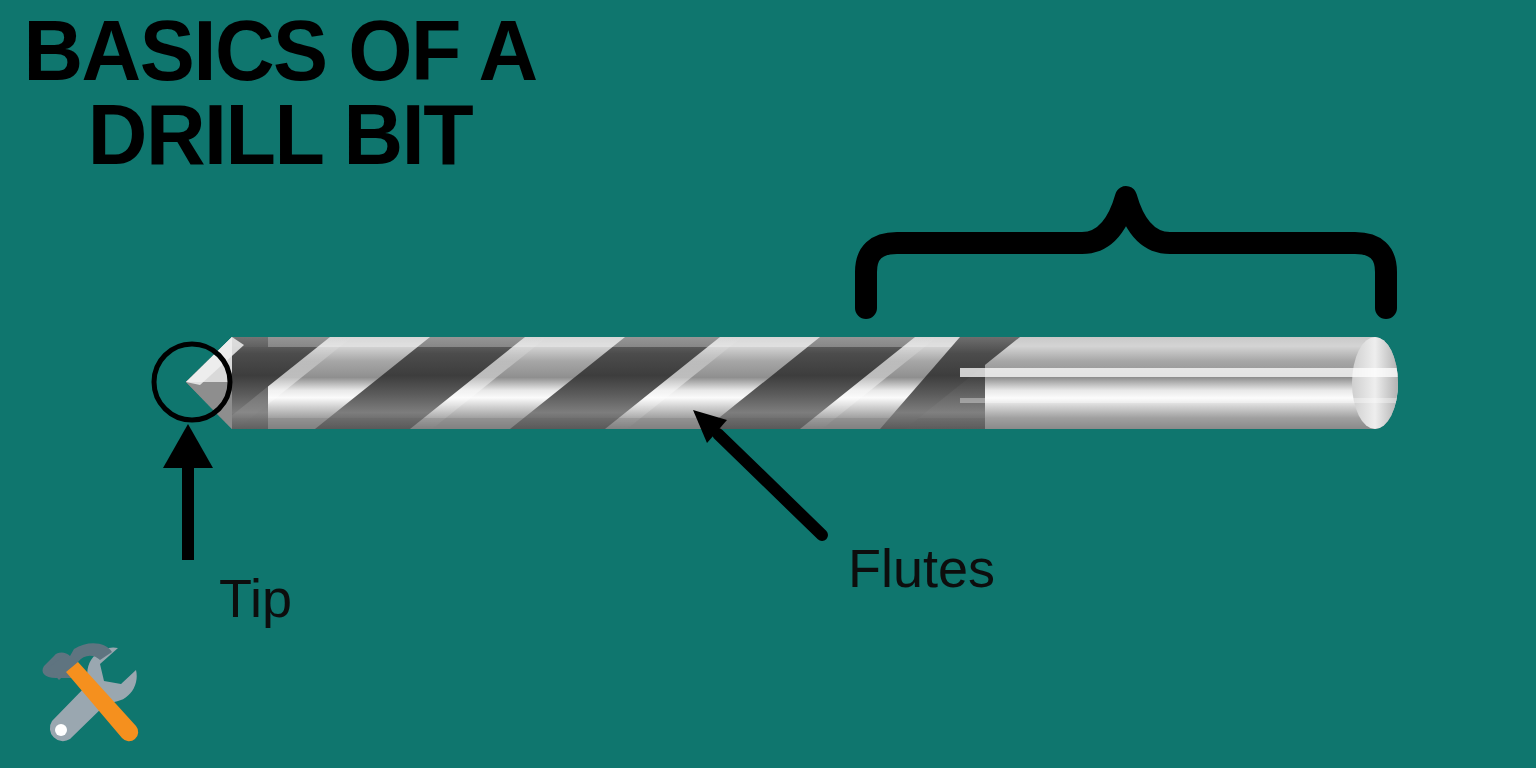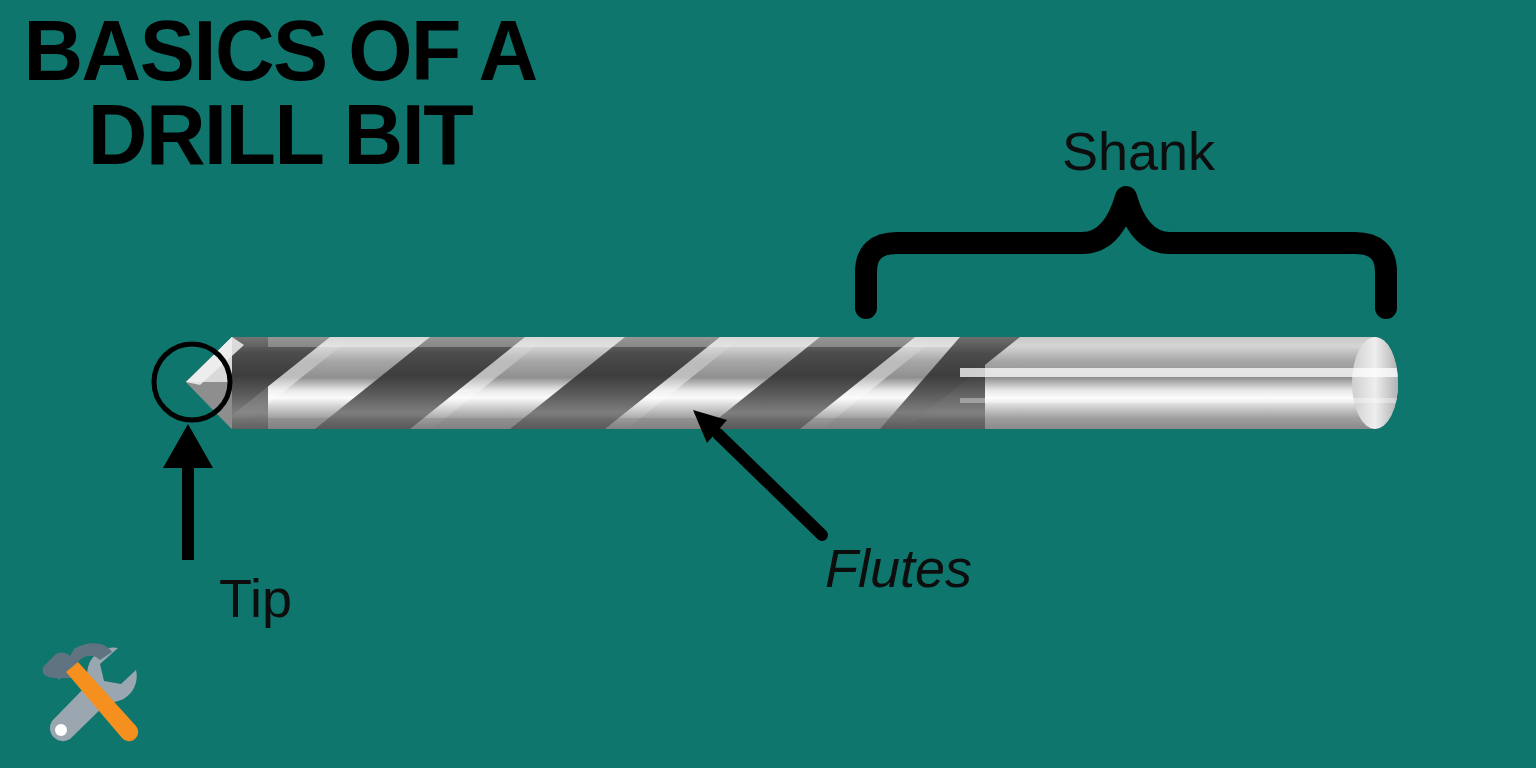--- a/index.html
+++ b/index.html
@@ -45,21 +45,21 @@
   .callout-label {
     position: absolute;
     font-family: "Liberation Sans", sans-serif;
     font-weight: normal;
     font-size: 54px;
     line-height: 1;
     color: #0d0d0d;
     white-space: nowrap;
   }
   #label-shank { left: 1062px; top: 124px; }
-  #label-flutes { left: 825px; top: 541px; font-style: italic; }
+  #label-flutes { left: 848px; top: 541px; }
   #label-tip { left: 182px; top: 571px; margin-left: 37px; }
 
   
   #art {
     position: absolute;
     left: 0;
     top: 0;
     width: 1536px;
     height: 768px;
   }
@@ -215,21 +215,20 @@
                Q 866 243 897 243
                L 1082 243
                Q 1113 243 1126 197
                Q 1139 243 1170 243
                L 1355 243
                Q 1386 243 1386 272
                L 1386 308" fill="none" stroke="#000000" stroke-width="22" stroke-linecap="round" stroke-linejoin="round"></path>
     </g>
   </svg>
 
-  <div class="callout-label" id="label-shank">Shank</div>
   <div class="callout-label" id="label-flutes">Flutes</div>
   <div class="callout-label" id="label-tip">Tip</div>
 
   <svg id="tools-icon" viewBox="0 0 120 120" xmlns="http://www.w3.org/2000/svg">
 
     <g>
       <path d="M 92 14
                A 26 26 0 0 0 63 49
                L 26 87
                A 13 13 0 0 0 44 105

